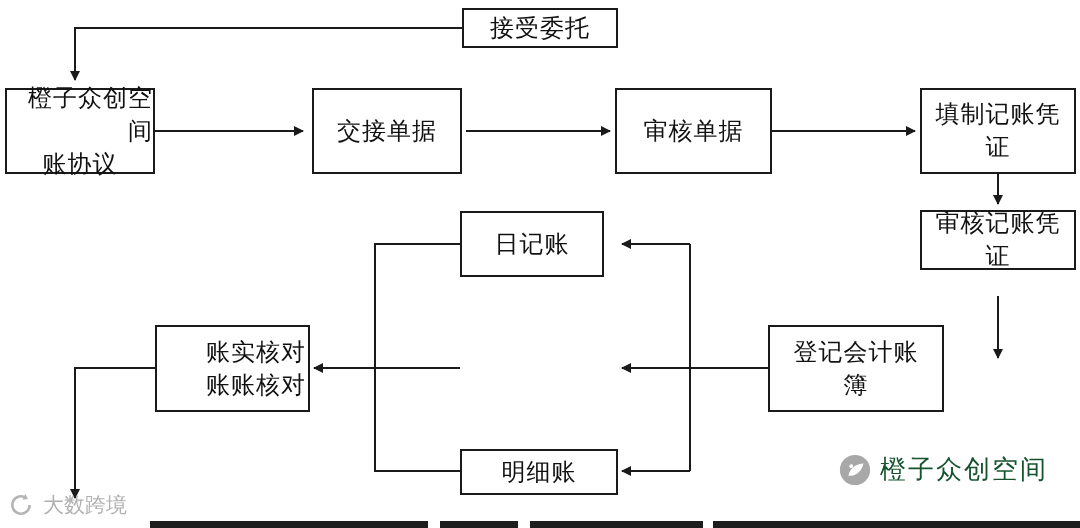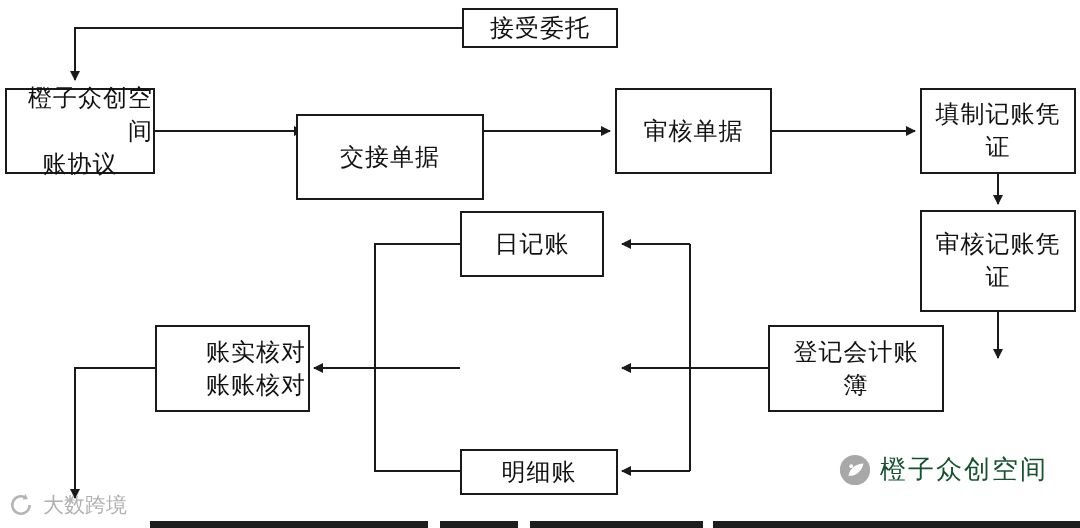--- a/index.html
+++ b/index.html
@@ -92,34 +92,34 @@
 
   <div class="node" style="left:462px; top:8px; width:156px; height:40px;">
     <span class="node-line">接受委托</span>
   </div>
 
   <div class="node" style="left:5px; top:88px; width:150px; height:86px;">
     <span class="node-line">橙子众创空间</span>
     <span class="node-line">账协议</span>
   </div>
 
-  <div class="node" style="left:296px; top:88px; width:188px; height:86px;margin-top:26px;">
+  <div class="node" style="left:312px; top:88px; width:150px; height:86px;">
     <span class="node-line">交接单据</span>
   </div>
 
   <div class="node" style="left:615px; top:88px; width:157px; height:86px;">
     <span class="node-line">审核单据</span>
   </div>
 
   <div class="node" style="left:920px; top:88px; width:156px; height:86px;">
     <span class="node-line">填制记账凭</span>
     <span class="node-line">证</span>
   </div>
 
-  <div class="node" style="left:920px; top:210px; width:156px; height:102px;">
+  <div class="node" style="left:920px; top:210px; width:156px; height:60px;">
     <span class="node-line">审核记账凭</span>
     <span class="node-line">证</span>
   </div>
 
   <div class="node" style="left:768px; top:325px; width:176px; height:87px;">
     <span class="node-line">登记会计账</span>
     <span class="node-line">簿</span>
   </div>
 
   <div class="node" style="left:460px; top:211px; width:144px; height:66px;">

